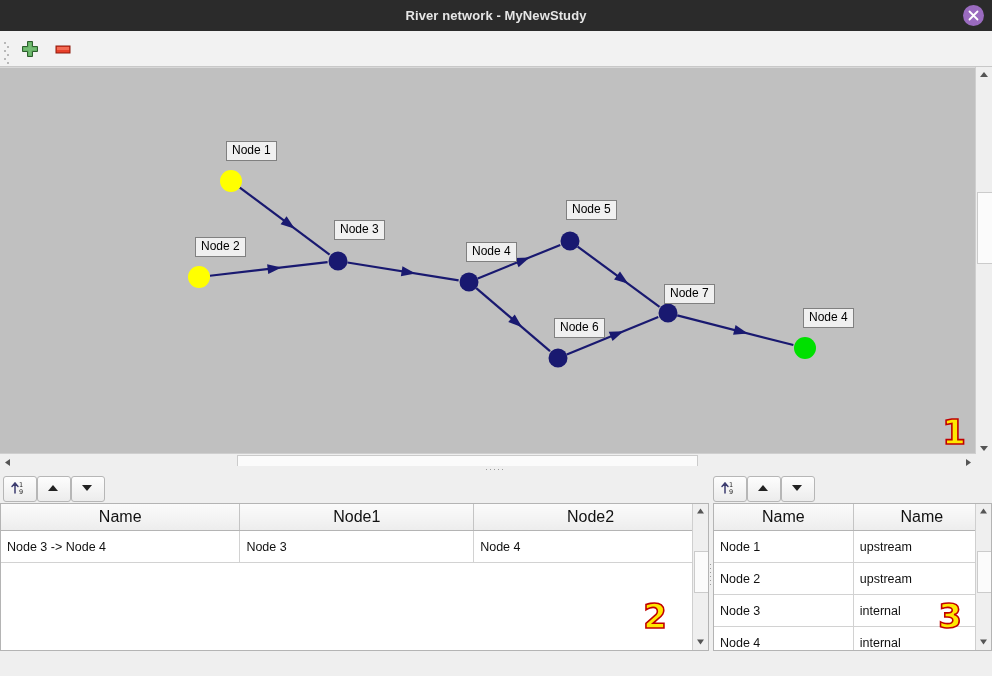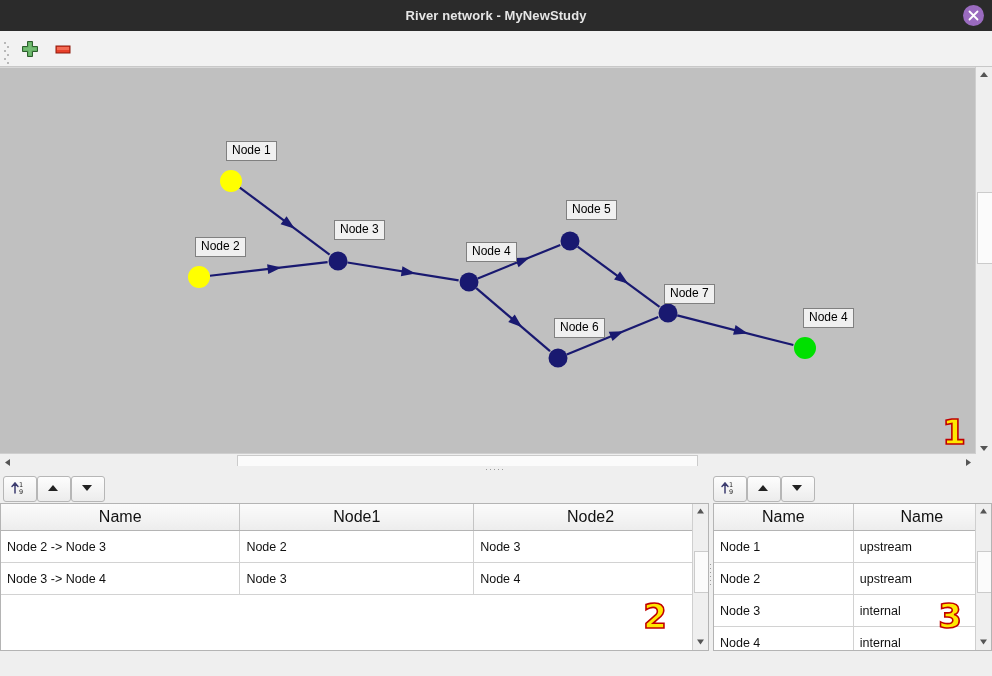--- a/index.html
+++ b/index.html
@@ -282,25 +282,20 @@
             </colgroup>
           <thead>
               <tr id="links-head">
                 <th>Name</th>
                 <th>Node1</th>
                 <th>Node2</th>
               </tr>
             </thead>
           <tbody id="links-body">
               <tr>
-                <td>Node 2 -&gt; Node 3</td>
-                <td>Node 2</td>
-                <td>Node 3</td>
-              </tr>
-              <tr>
                 <td>Node 3 -&gt; Node 4</td>
                 <td>Node 3</td>
                 <td>Node 4</td>
               </tr>
             </tbody>
         </table>
         <div class="tbl-vscroll">
           <div class="sb-arrow" style="top:0;width:15px;">
             <svg width="15" height="15" viewBox="0 0 15 15">
                 <path d="M7.5 4.5 L11 9.5 L4 9.5 z" fill="#555"></path>

